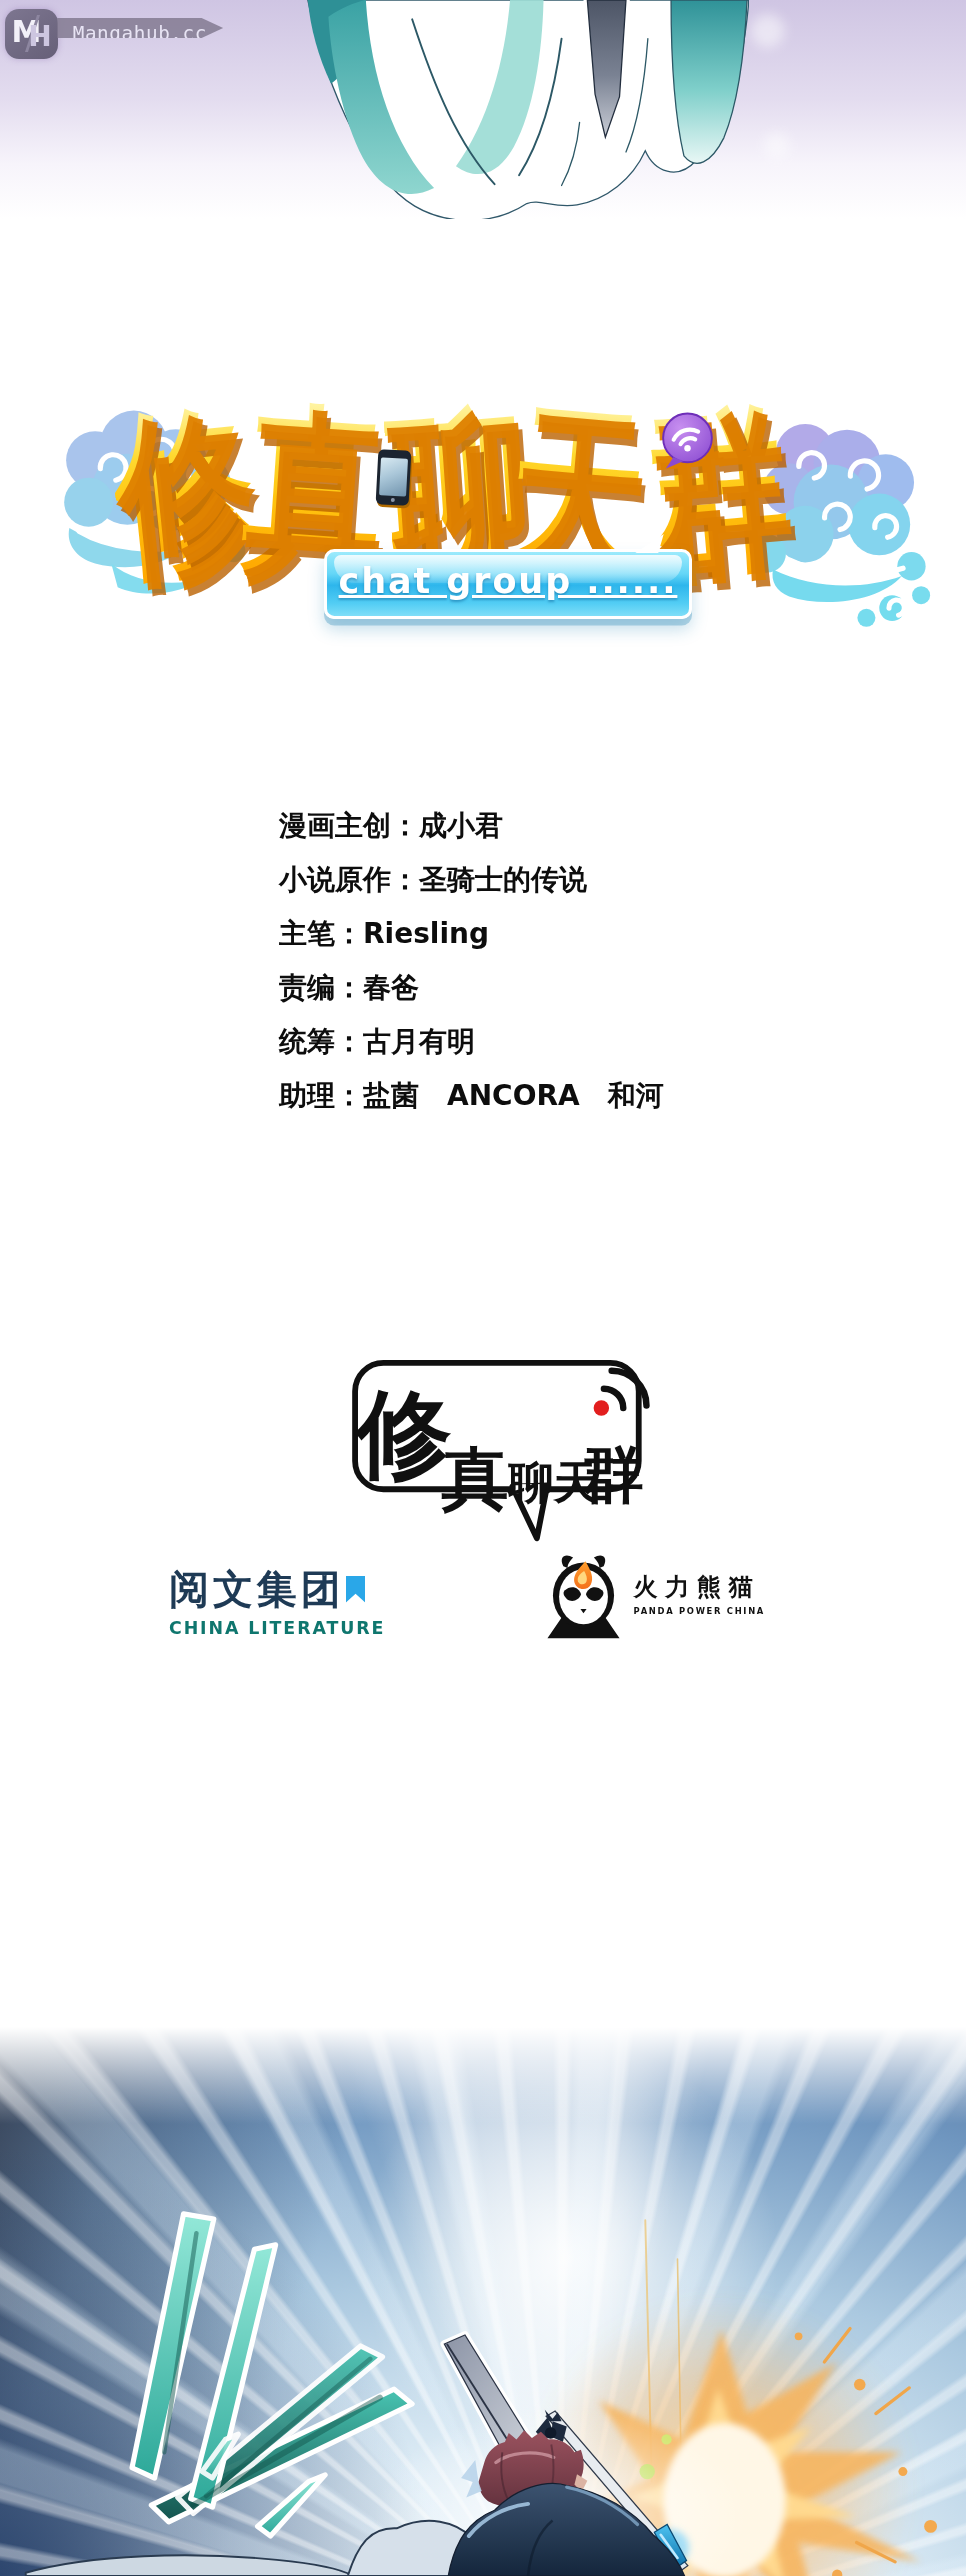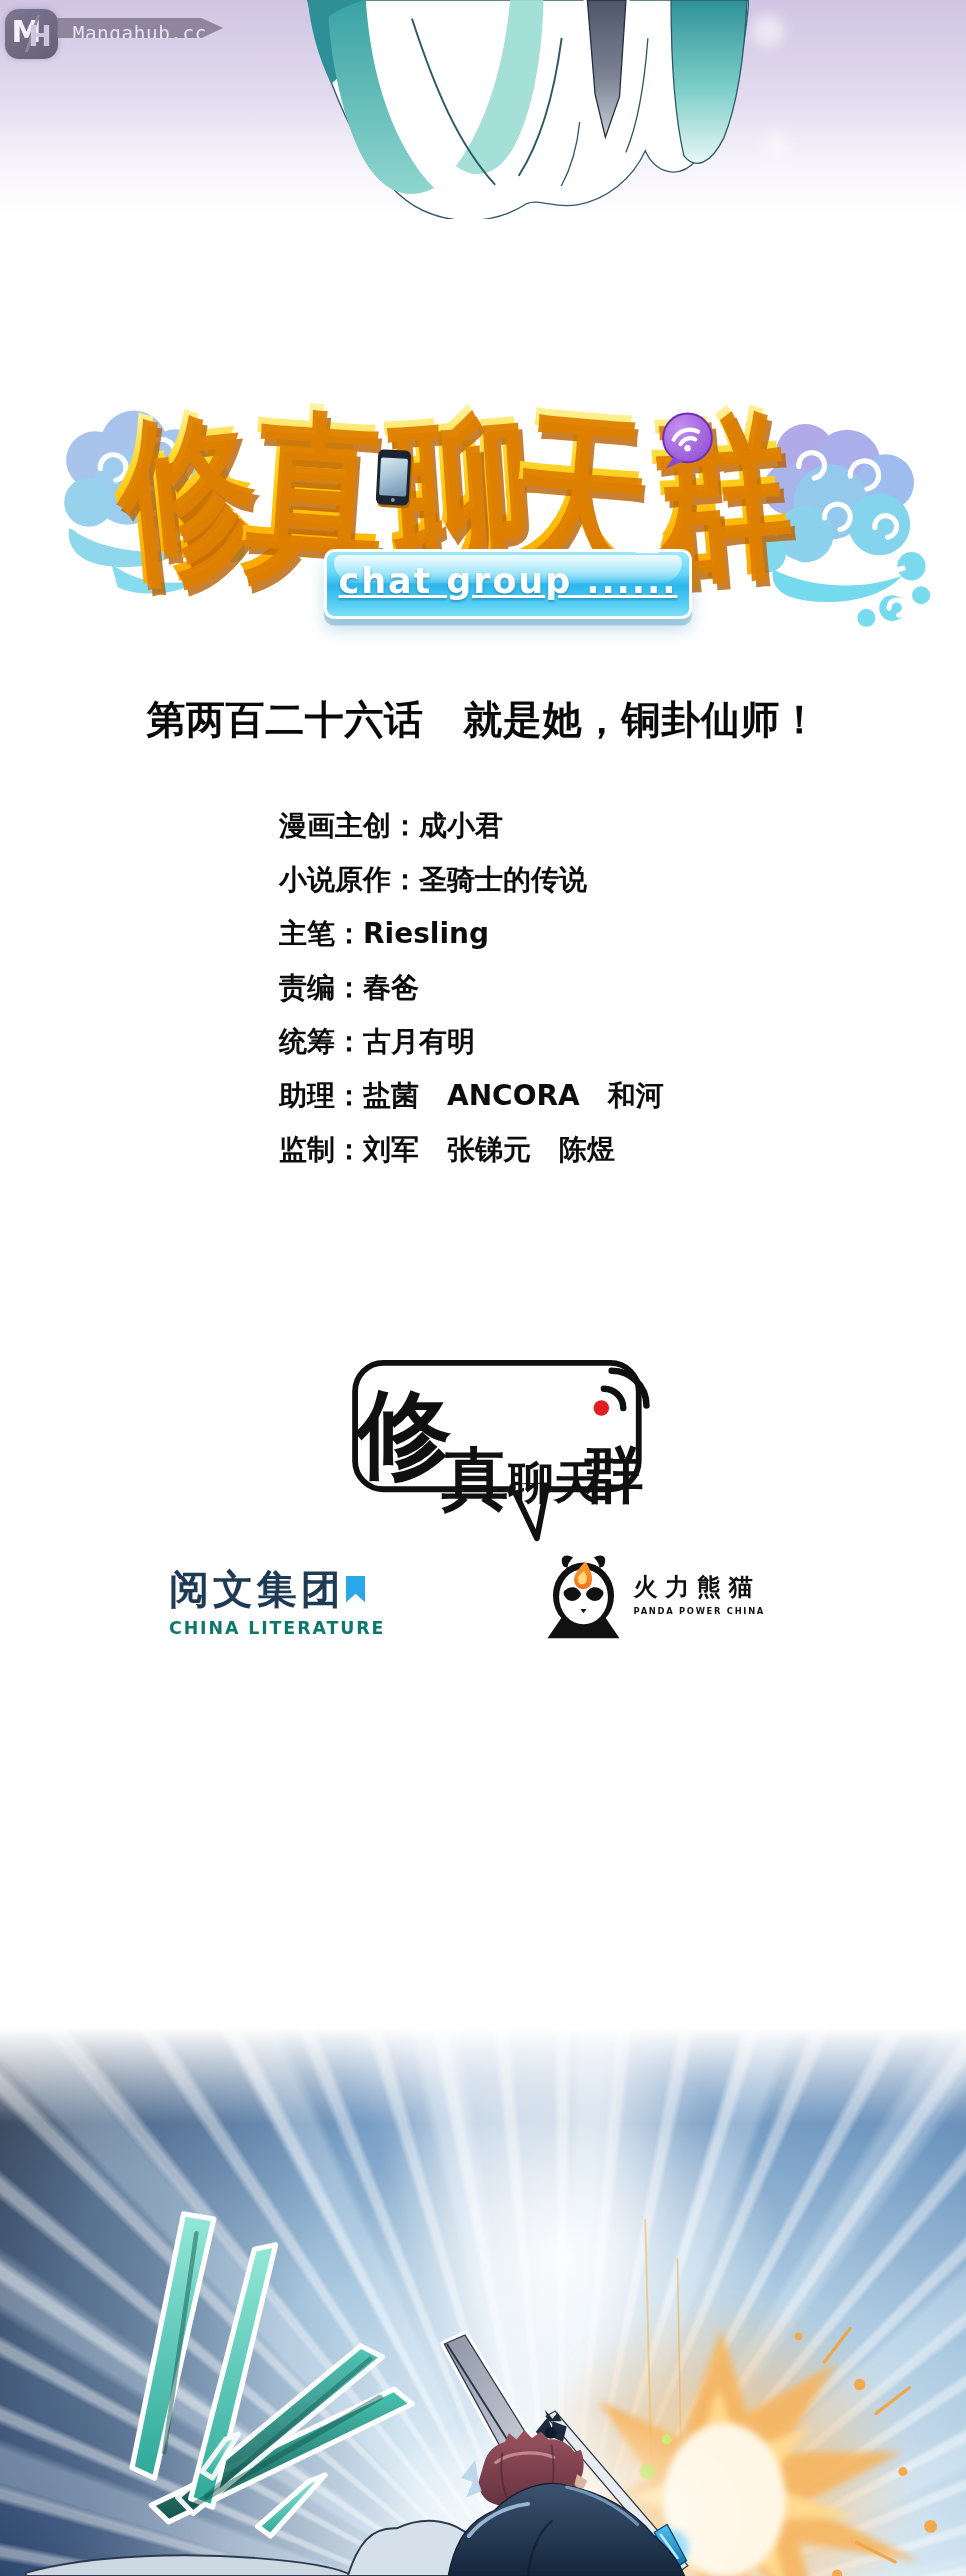--- a/index.html
+++ b/index.html
@@ -240,30 +240,28 @@
       <circle cx="46" cy="58" r="5" fill="#ffffff"></circle>
     </svg>
 
     <div class="chat-banner">
       <div class="tail"></div>
       <div class="gloss"></div>
       <div class="txt">chat group ......</div>
     </div>
   </div>
 
-  <div class="chapter-title">第两百二十六话　就是她，铜卦仙师！</div>
 
   <div class="credits">
     <div class="crow"><span>漫画主创：</span><span>成小君</span></div>
     <div class="crow"><span>小说原作：</span><span>圣骑士的传说</span></div>
     <div class="crow"><span>主笔：</span><span>Riesling</span></div>
     <div class="crow"><span>责编：</span><span>春爸</span></div>
     <div class="crow"><span>统筹：</span><span>古月有明</span></div>
     <div class="crow"><span>助理：</span><span>盐菌　ANCORA　和河</span></div>
-    <div class="crow"><span>监制：</span><span>刘军　张锑元　陈煜</span></div>
   </div>
 
   <svg id="bw-logo" width="316" height="205" viewBox="0 0 490 318">
     <rect x="14" y="34" width="440" height="196" rx="44" fill="#ffffff" stroke="#101010" stroke-width="9"></rect>
     <path d="M258,226 L296,306 L312,224 Z" fill="#ffffff" stroke="#101010" stroke-width="9" stroke-linejoin="round"></path>
     <rect x="263" y="222" width="44" height="14" fill="#ffffff"></rect>
     <g fill="none" stroke="#101010" stroke-width="10" stroke-linecap="round">
       <path d="M400,74 a30,30 0 0 1 30,30"></path>
       <path d="M412,46 a54,54 0 0 1 54,54"></path>
     </g>

